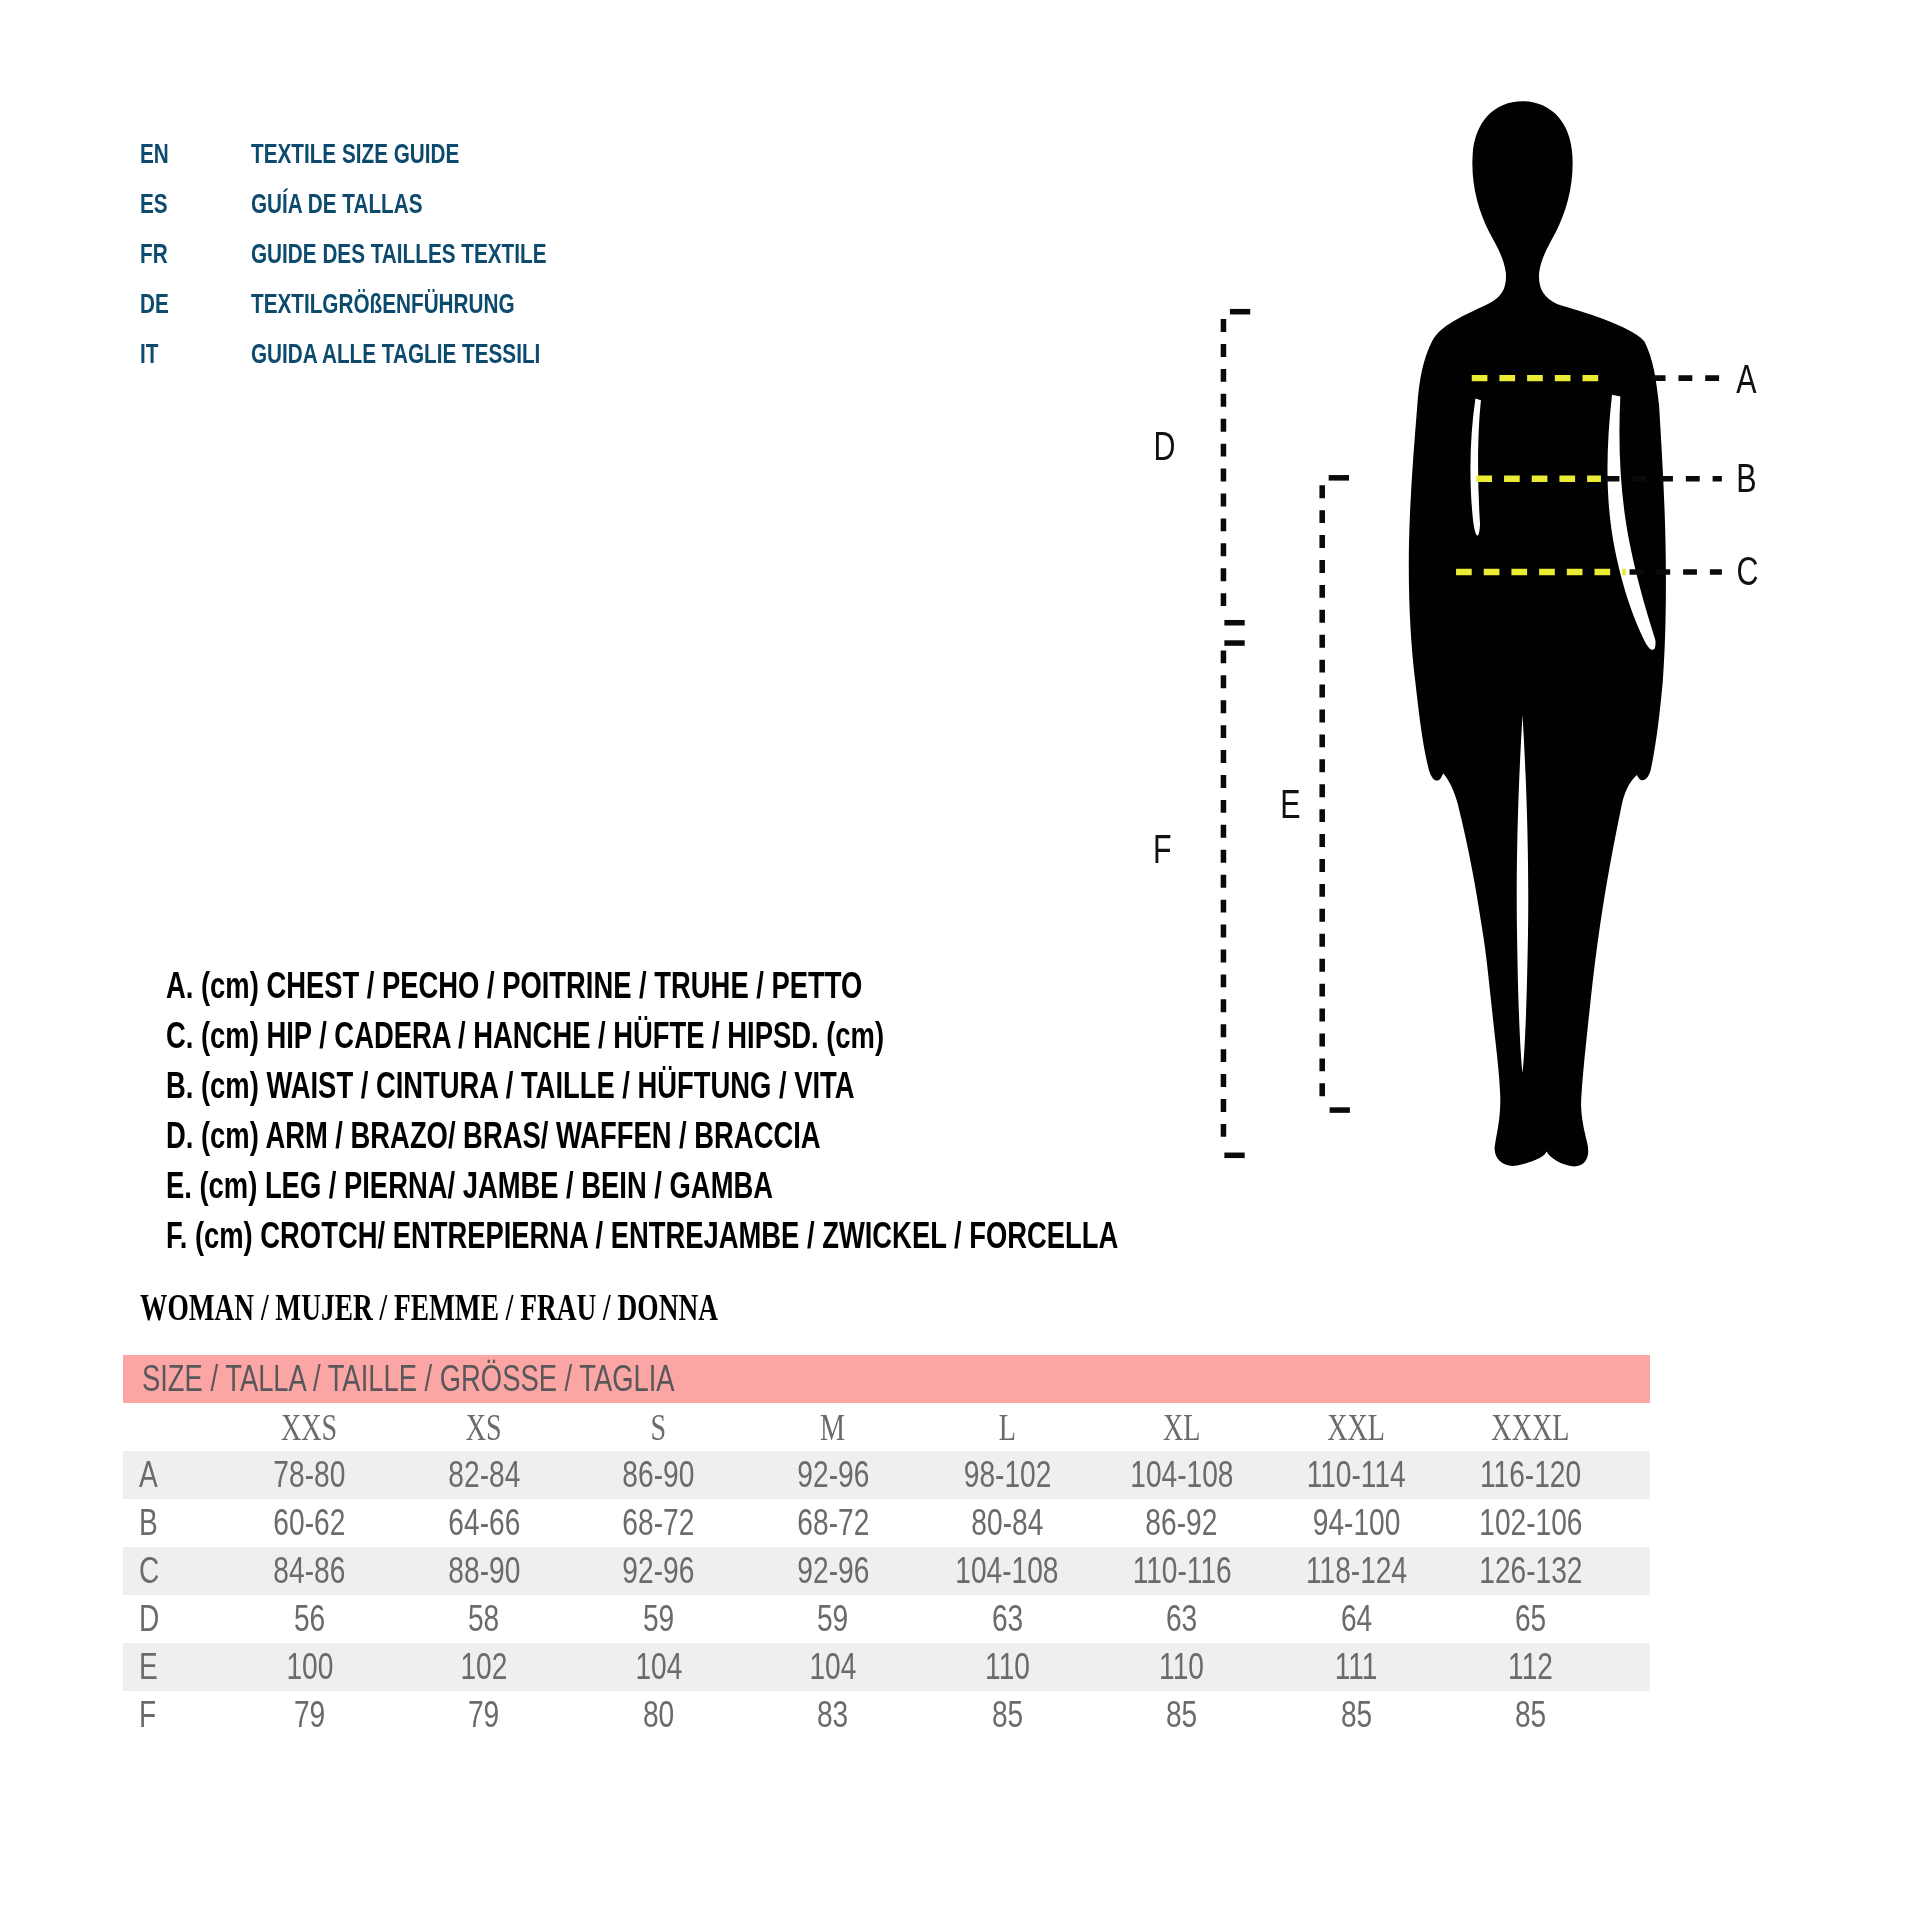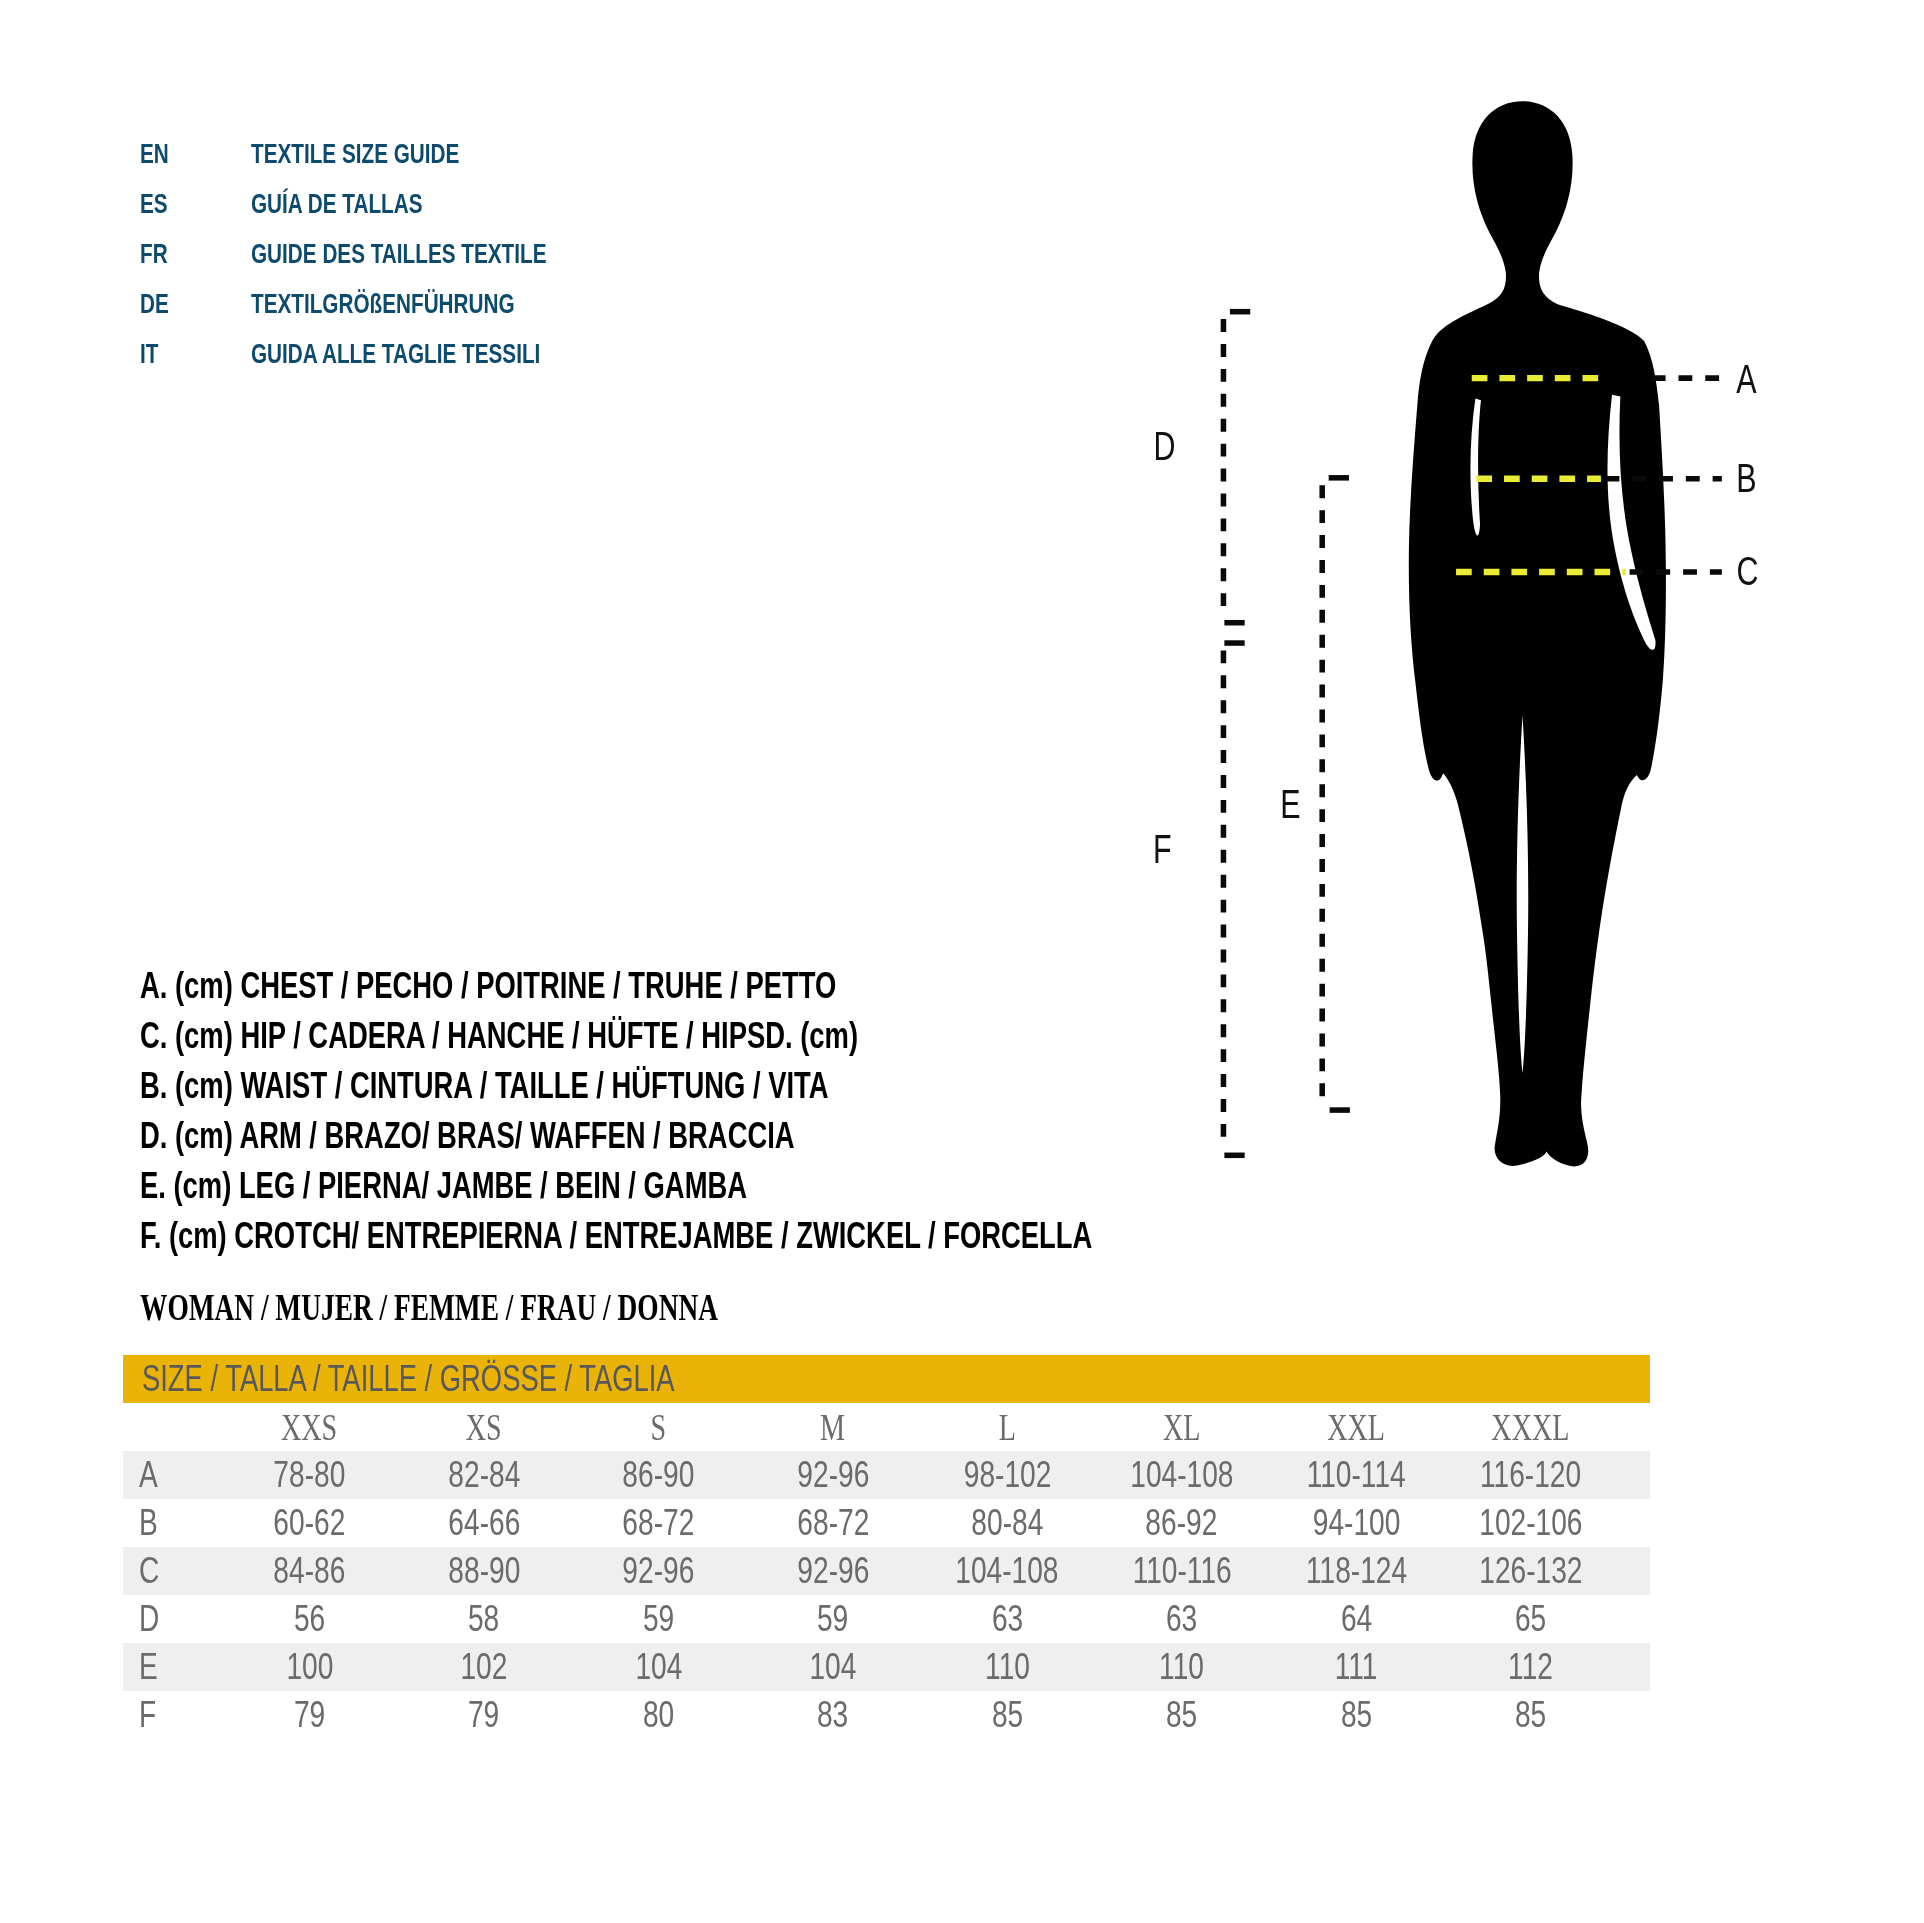--- a/index.html
+++ b/index.html
@@ -24,27 +24,27 @@
   .leader{stroke:#0a0a0a;stroke-width:6;stroke-dasharray:15 14;fill:none;}
   .vdash{stroke:#0a0a0a;stroke-width:6;stroke-dasharray:14 13;fill:none;}
   .tick{stroke:#0a0a0a;stroke-width:6;fill:none;}
 
   
   .fig-letter{position:absolute;width:65px;height:50px;line-height:50px;font-size:40px;color:#111;text-align:center;}
   .fig-letter.leftal{text-align:left;}
 
   
   .legend-block{position:absolute;left:140px;top:961px;}
-  .legend-line{height:50px;line-height:50px;font-size:37px;font-weight:700;color:#000;}
+  .legend-line{height:50px;line-height:50px;font-size:37px;font-weight:700;color:#000;margin-left:26px;}
 
   
   .gender-title{position:absolute;left:140px;top:1283px;height:50px;line-height:50px;font-size:37px;font-weight:700;color:#000;font-family:Liberation Serif, serif;}
 
   
-  .size-bar{position:absolute;left:123px;top:1355px;width:1527px;height:48px;background:#eab308;}
+  .size-bar{position:absolute;left:123px;top:1355px;width:1527px;height:48px;background:#fca5a5;}
   .size-bar .bar-text{margin-left:18.5px;line-height:48px;font-size:37px;color:#58585a;}
   .size-table-wrap{position:absolute;left:123px;top:1403px;width:1527px;}
   table.size-table{border-collapse:collapse;table-layout:fixed;width:1527px;}
   table.size-table th,table.size-table td{padding:0;margin:0;font-weight:400;font-size:37px;color:#6b6b6b;text-align:center;vertical-align:middle;}
   table.size-table tr.cols-row{height:48px;font-family:Liberation Serif, serif;}
   table.size-table tr.data-row{height:48px;}
   table.size-table tr.stripe{background:#efefef;}
   table.size-table .rowlabel{text-align:left;}
   table.size-table .rowlabel .cxc{transform-origin:0 50%;margin-left:15.7px;}
 </style>

